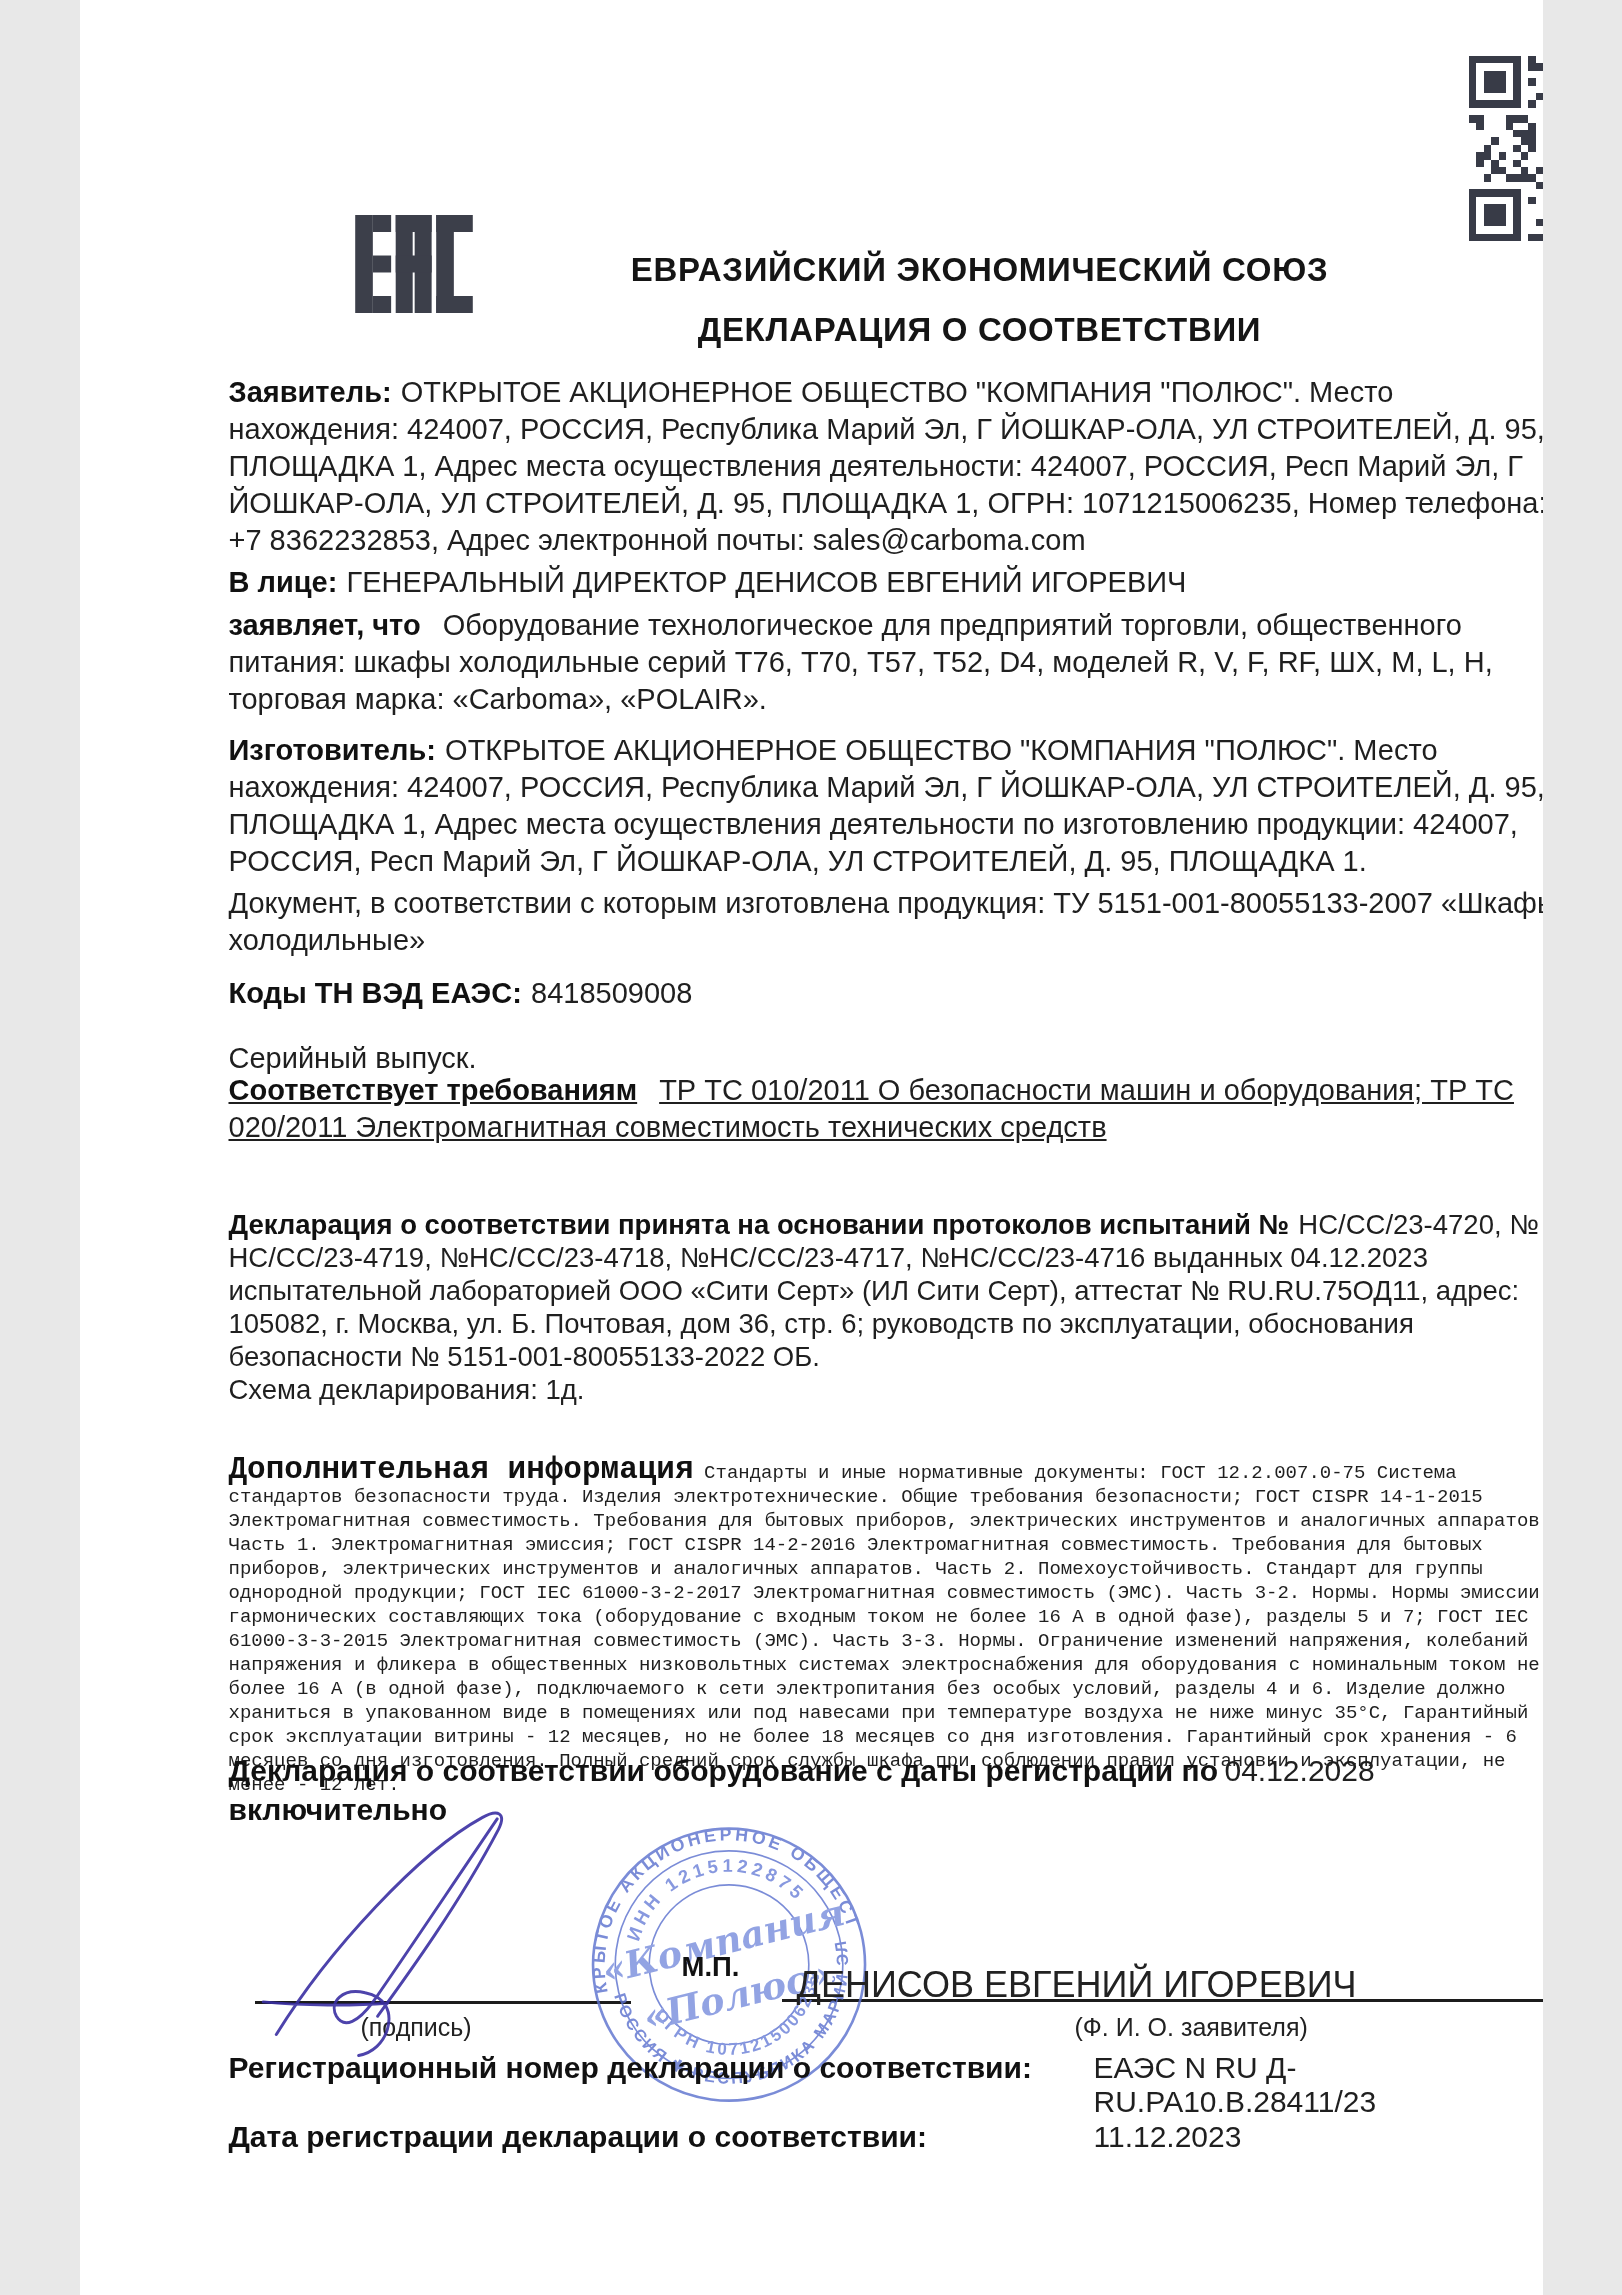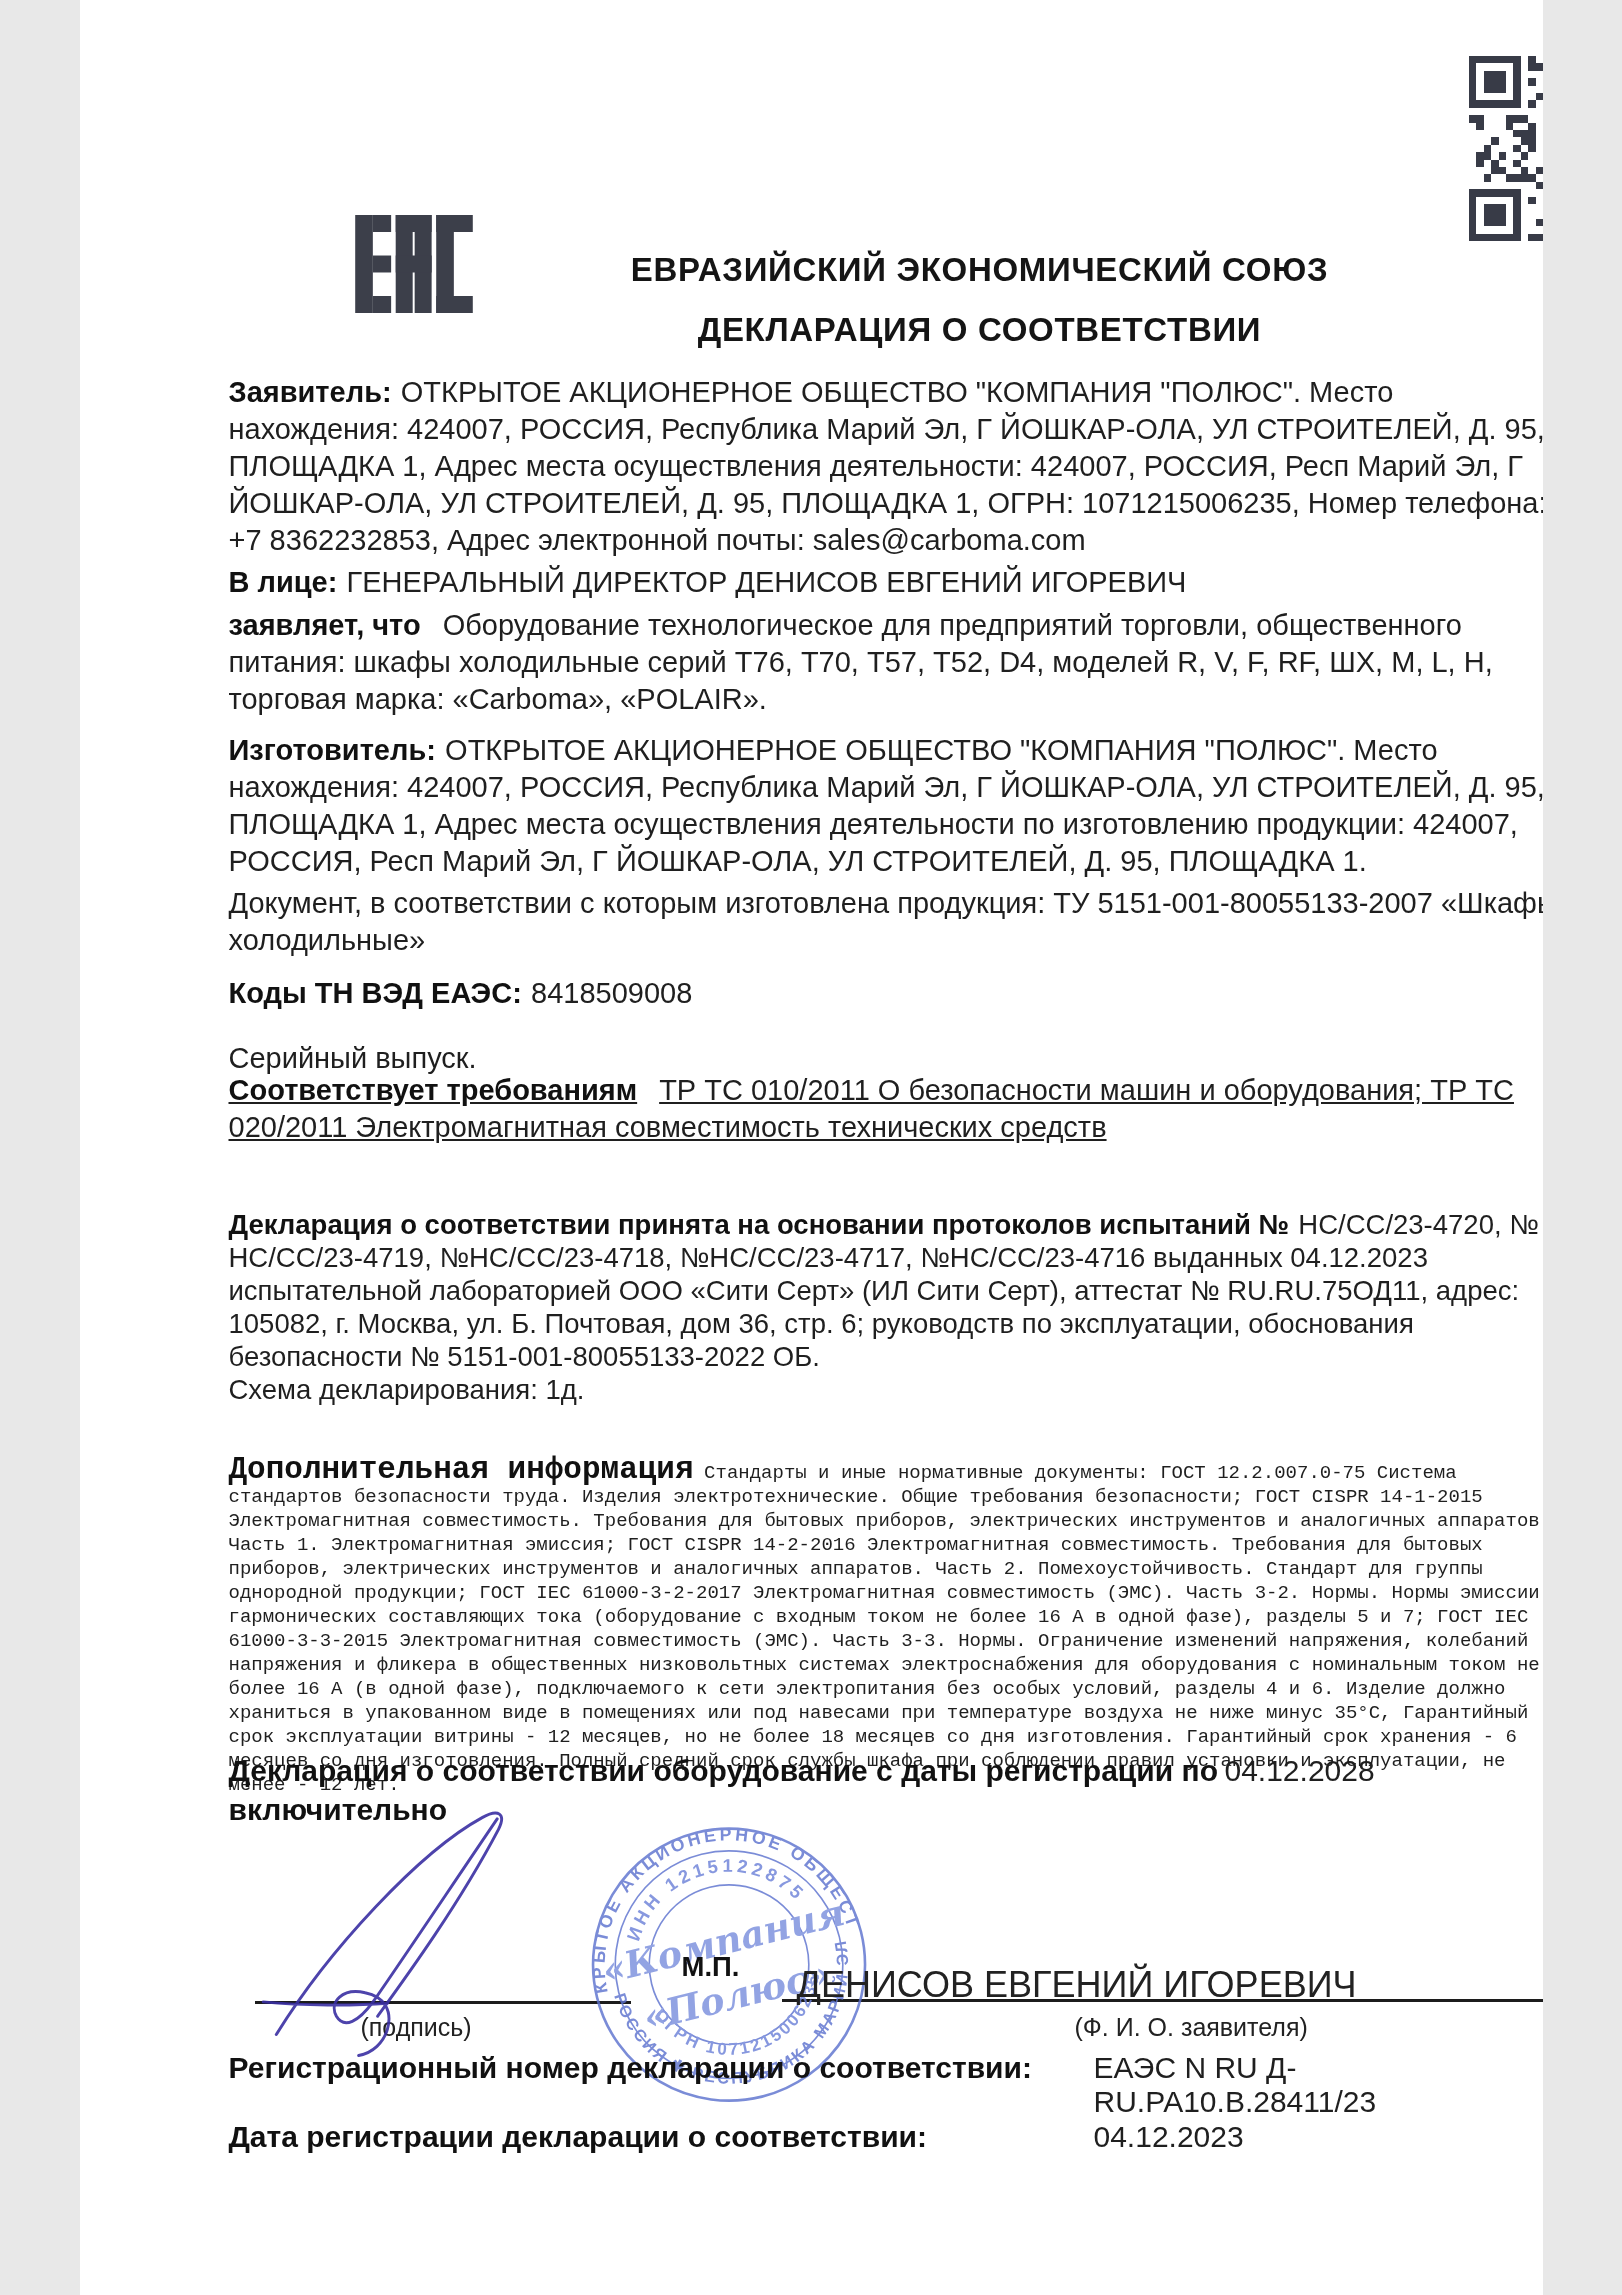--- a/index.html
+++ b/index.html
@@ -144,16 +144,16 @@
   <div class="fio">ДЕНИСОВ ЕВГЕНИЙ ИГОРЕВИЧ</div>
 
   <div class="sigline" style="left:175px;top:2001px;width:376px;"></div>
   <div class="sigline" style="left:702px;top:1999px;width:828px;"></div>
   <div class="caption" style="left:281px;top:2013px;width:183px;">(подпись)</div>
   <div class="caption" style="left:995px;top:2013px;width:255px;">(Ф. И. О. заявителя)</div>
 
   <div class="frow-label" style="top:2051px;">Регистрационный номер декларации о соответствии:</div>
   <div class="frow-value" style="top:2051px;">ЕАЭС N RU Д-RU.РА10.В.28411/23</div>
   <div class="frow-label" style="top:2120px;">Дата регистрации декларации о соответствии:</div>
-  <div class="frow-value" style="top:2120px;">04.12.2023</div>
+  <div class="frow-value" style="top:2120px;">11.12.2023</div>
 
 </div>
 
 
 </body></html>

